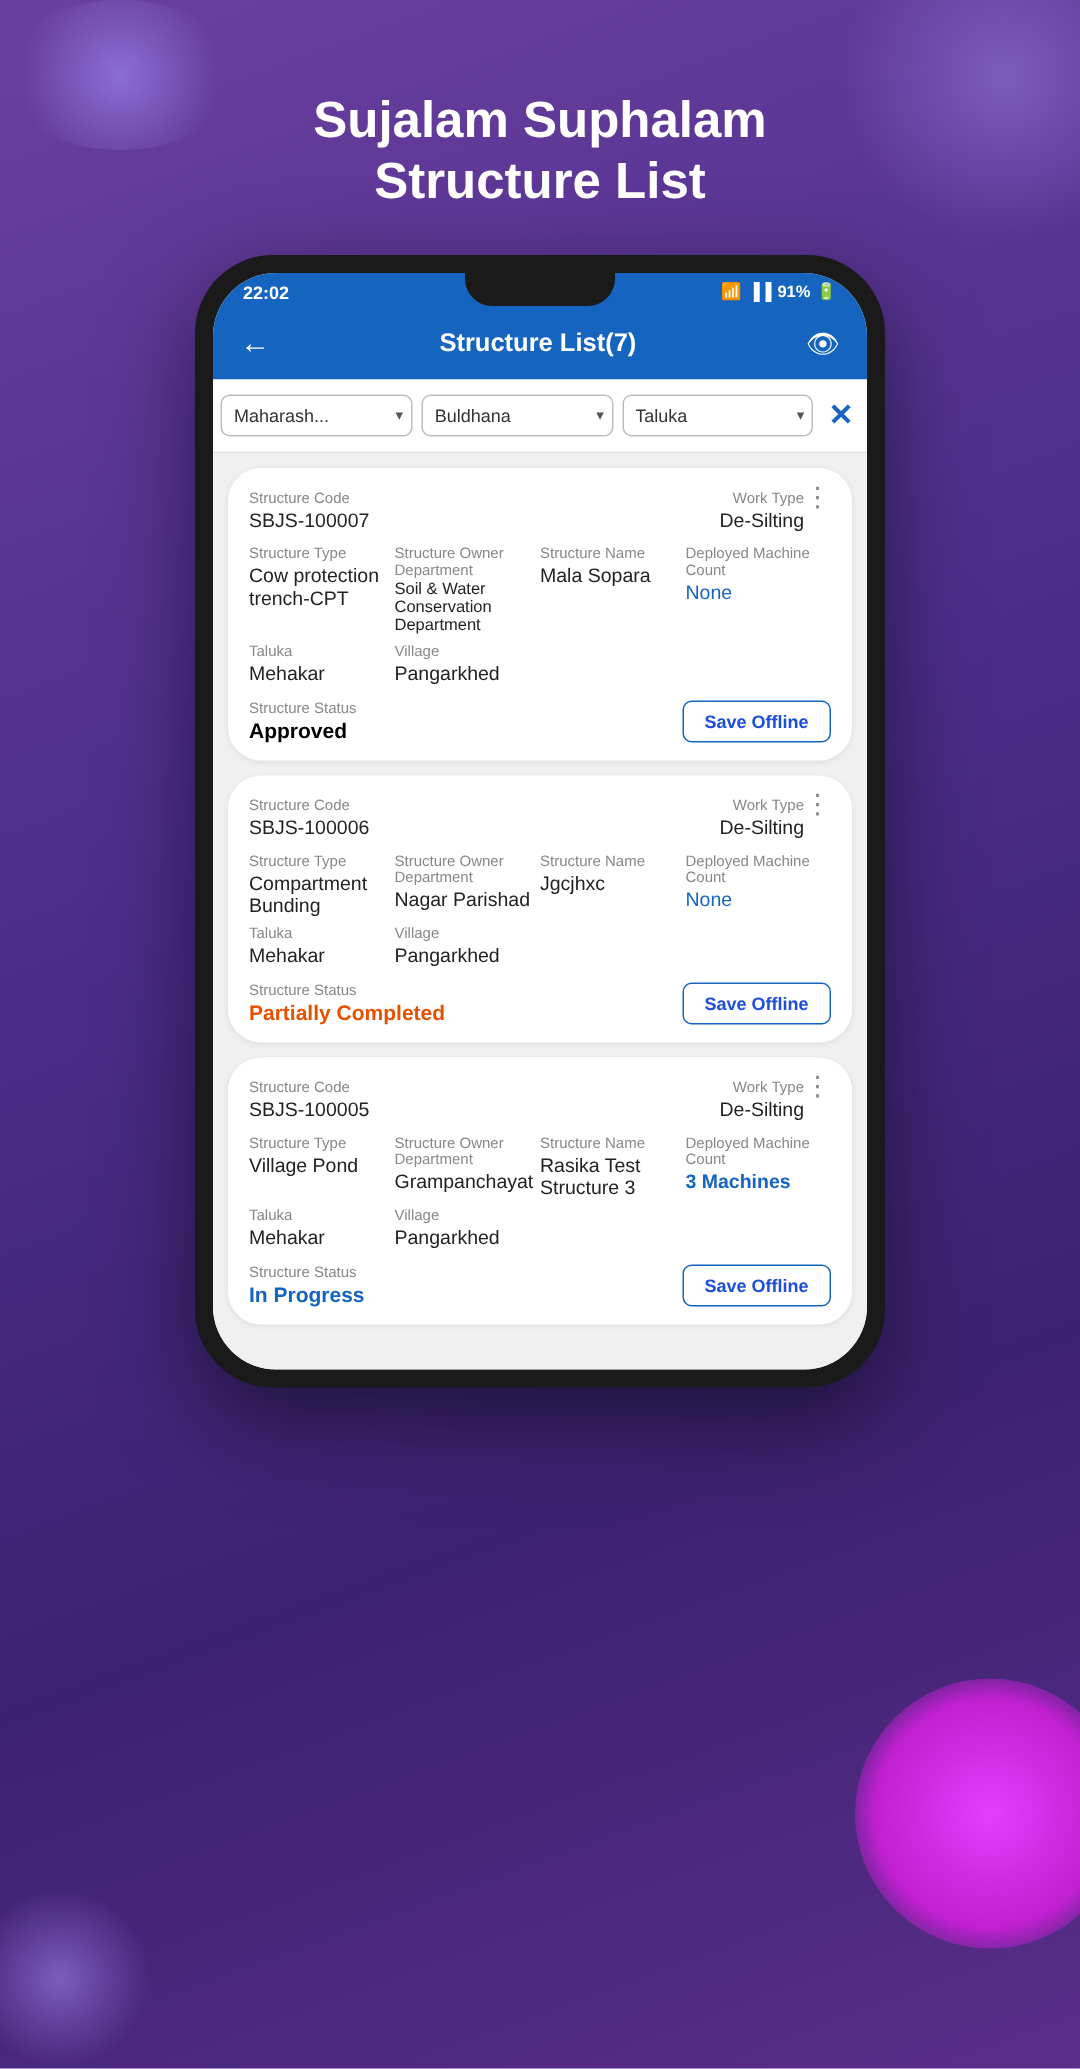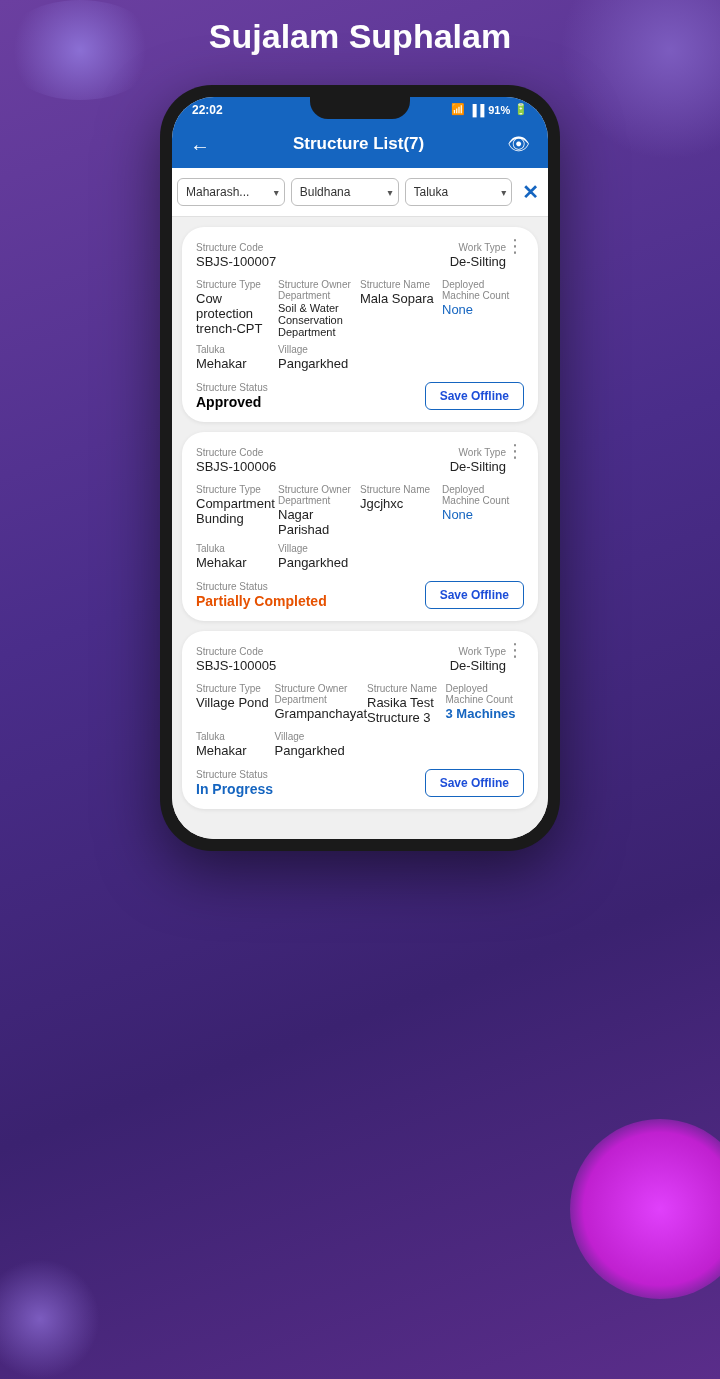--- a/index.html
+++ b/index.html
@@ -52,29 +52,29 @@
       height: 100px;
       background: radial-gradient(circle, #8b6fd4 0%, transparent 70%);
       border-radius: 50%;
     }
 
     .page-title {
       color: white;
       font-size: 34px;
       font-weight: 700;
       text-align: center;
-      margin-top: 16px;
+      margin-top: 60px;
       margin-bottom: 28px;
       line-height: 1.2;
       z-index: 2;
     }
 
     
     .phone-shell {
-      width: 400px;
+      width: 460px;
       background: #1a1a1a;
       border-radius: 52px;
       padding: 12px;
       box-shadow: 0 20px 60px rgba(0,0,0,0.5);
       z-index: 2;
       position: relative;
     }
 
     .phone-inner {
       background: #f5f5f5;
@@ -258,20 +258,21 @@
 </head>
 <body>
 
 <div class="blob-top-right"></div>
 <div class="blob-top-left"></div>
 <div class="blob-bottom-right"></div>
 <div class="blob-bottom-left"></div>
 
 <div class="page-title">
   <span>Sujalam Suphalam</span><br>
+  <span>Structure List</span>
 </div>
 
 <div class="phone-shell">
   <div class="phone-inner">
 
     <div class="notch"></div>
 
     <div class="status-bar">
       <span class="status-left">22:02</span>
       <div style="width:100px;"></div>

